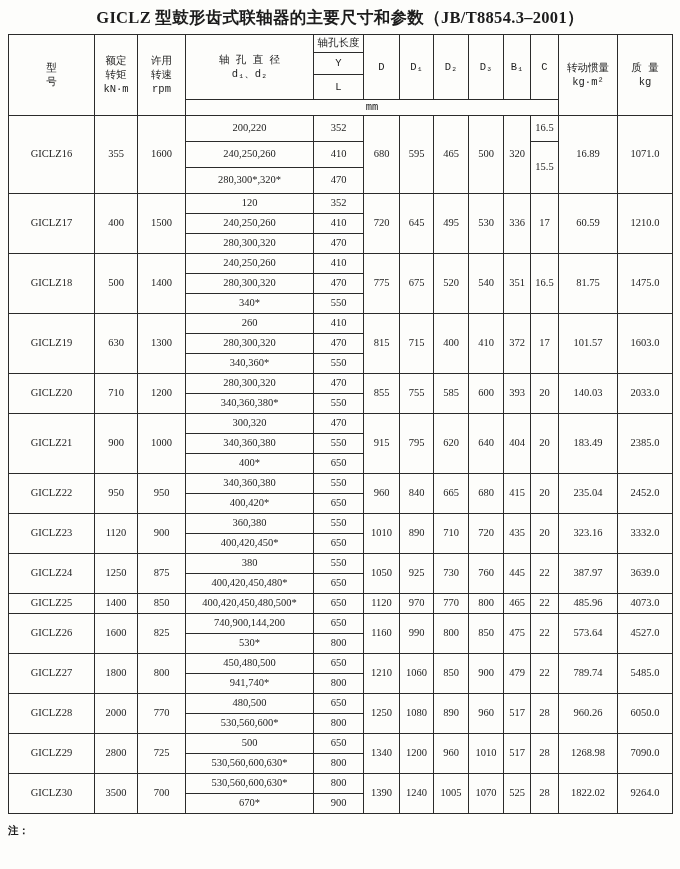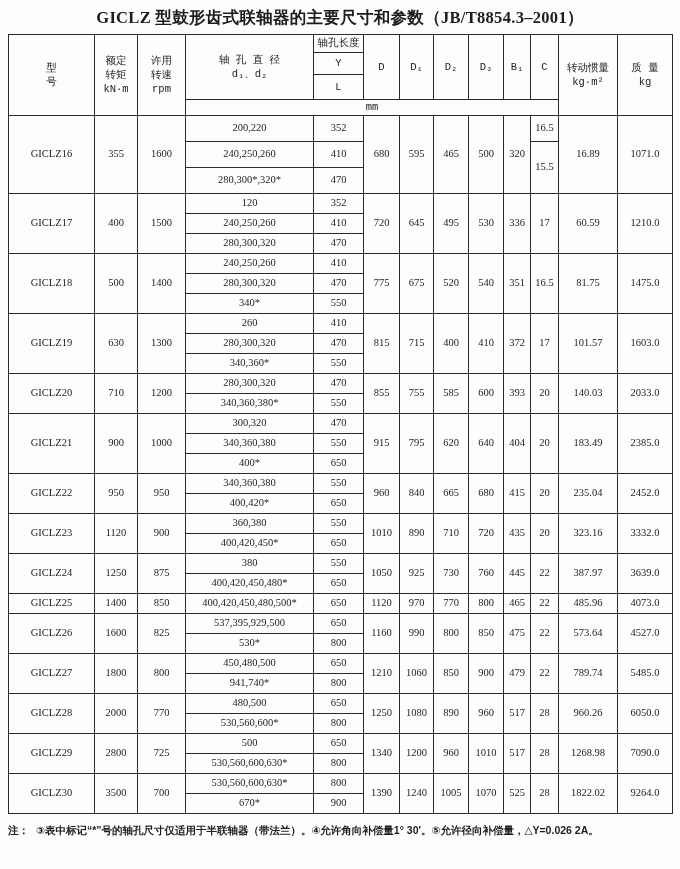--- a/index.html
+++ b/index.html
@@ -322,21 +322,21 @@
           <td>800</td>
           <td>465</td>
           <td>22</td>
           <td>485.96</td>
           <td>4073.0</td>
         </tr>
         <tr>
           <td rowspan="2">GICLZ26</td>
           <td rowspan="2">1600</td>
           <td rowspan="2">825</td>
-          <td class="bore">537,395,929,500</td>
+          <td class="bore">740,900,144,200</td>
           <td>650</td>
           <td rowspan="2">1160</td>
           <td rowspan="2">990</td>
           <td rowspan="2">800</td>
           <td rowspan="2">850</td>
           <td rowspan="2">475</td>
           <td rowspan="2">22</td>
           <td rowspan="2">573.64</td>
           <td rowspan="2">4527.0</td>
         </tr>
@@ -419,17 +419,16 @@
         <tr>
           <td class="bore">670*</td>
           <td>900</td>
         </tr>
       </tbody>
   </table>
 
   <div class="notes">
     <div class="note-label">注：</div>
     <div class="note-lines">
-      <div>③表中标记“*”号的轴孔尺寸仅适用于半联轴器（带法兰）。④允许角向补偿量1° 30′。⑤允许径向补偿量，△Y=0.026 2A。</div>
     </div>
   </div>
 
 </div>
 
 </body></html>

